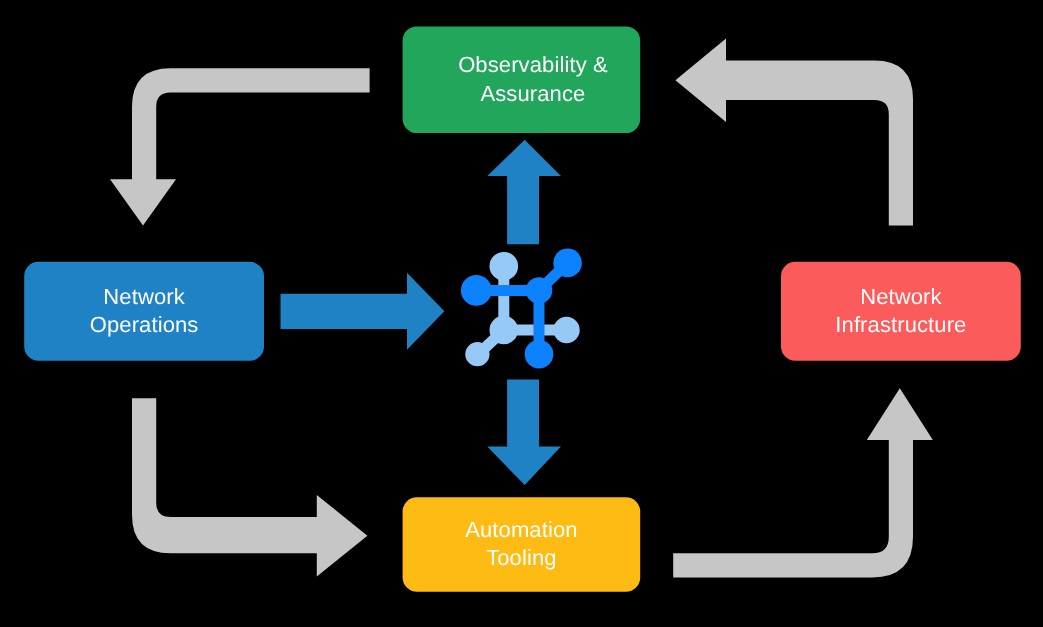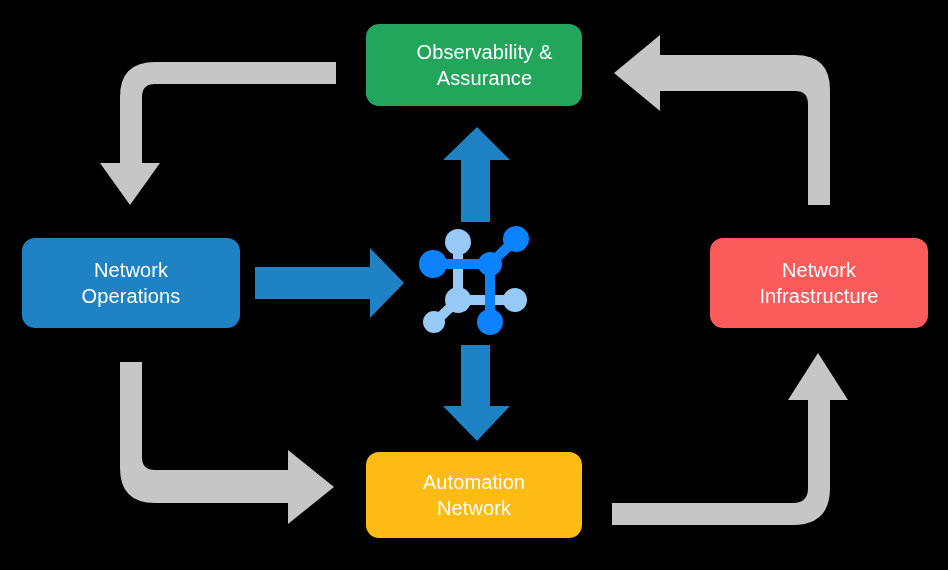--- a/index.html
+++ b/index.html
@@ -43,21 +43,21 @@
     z-index: 5;
   }
   .node-label {
     white-space: pre-line;
     display: block;
   }
   #box-observability {
     left: 366px;
     top: 24px;
     width: 216px;
-    height: 82px;
+    height: 97px;
     background: #22A65B;
     padding-left: 31px;
   }
   #box-network-operations {
     left: 22px;
     top: 238px;
     width: 218px;
     height: 90px;
     background: #1E82C4;
   }
@@ -232,16 +232,16 @@
 Operations</span>
   </div>
 
   <div id="box-network-infrastructure" class="node-box">
     <span class="node-label">Network
 Infrastructure</span>
   </div>
 
   <div id="box-automation-tooling" class="node-box">
     <span class="node-label">Automation
-Network</span>
+Tooling</span>
   </div>
 
 </div>
 
 </body></html>

